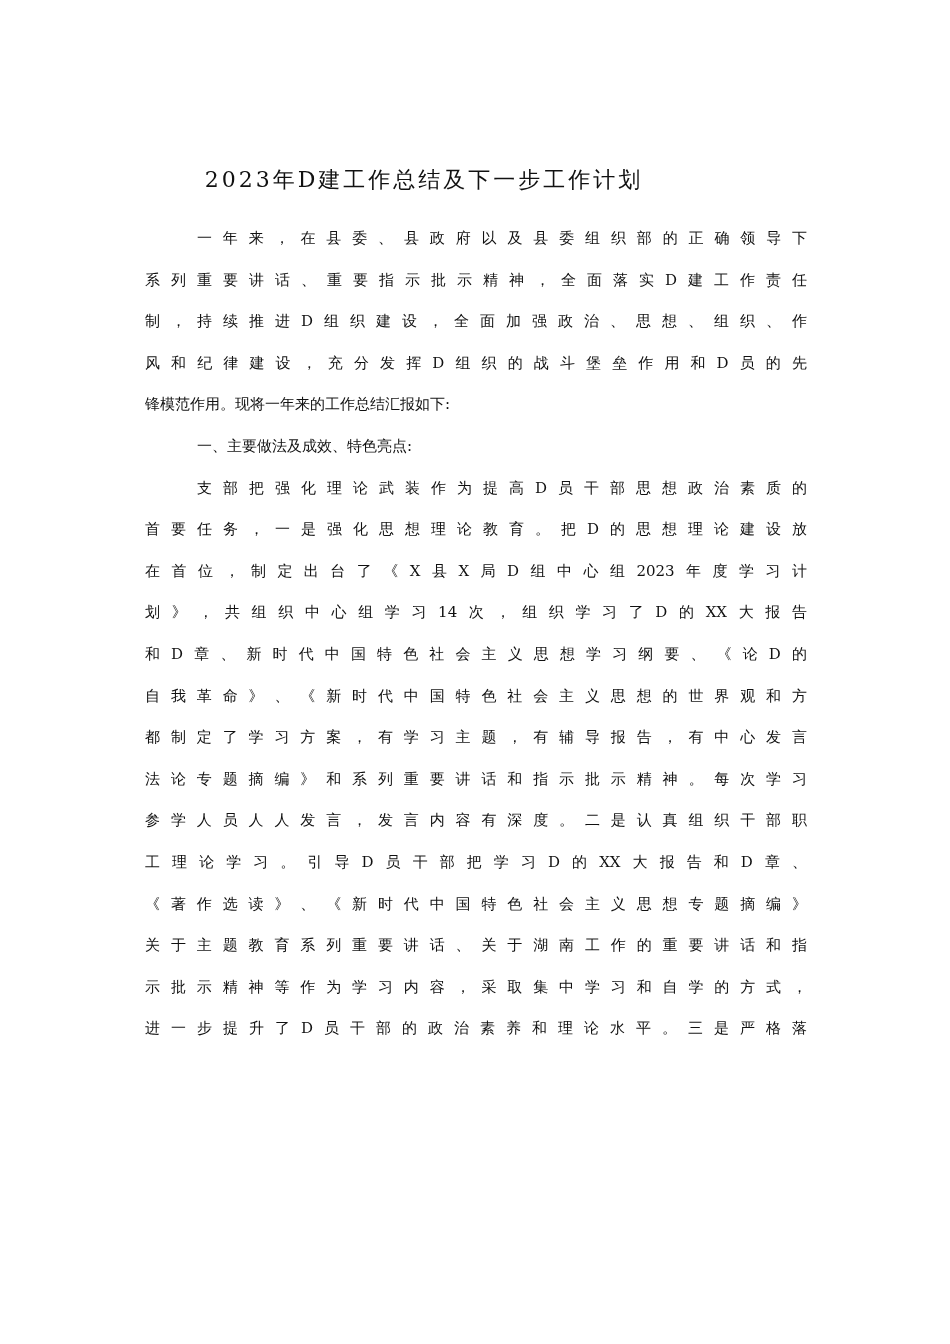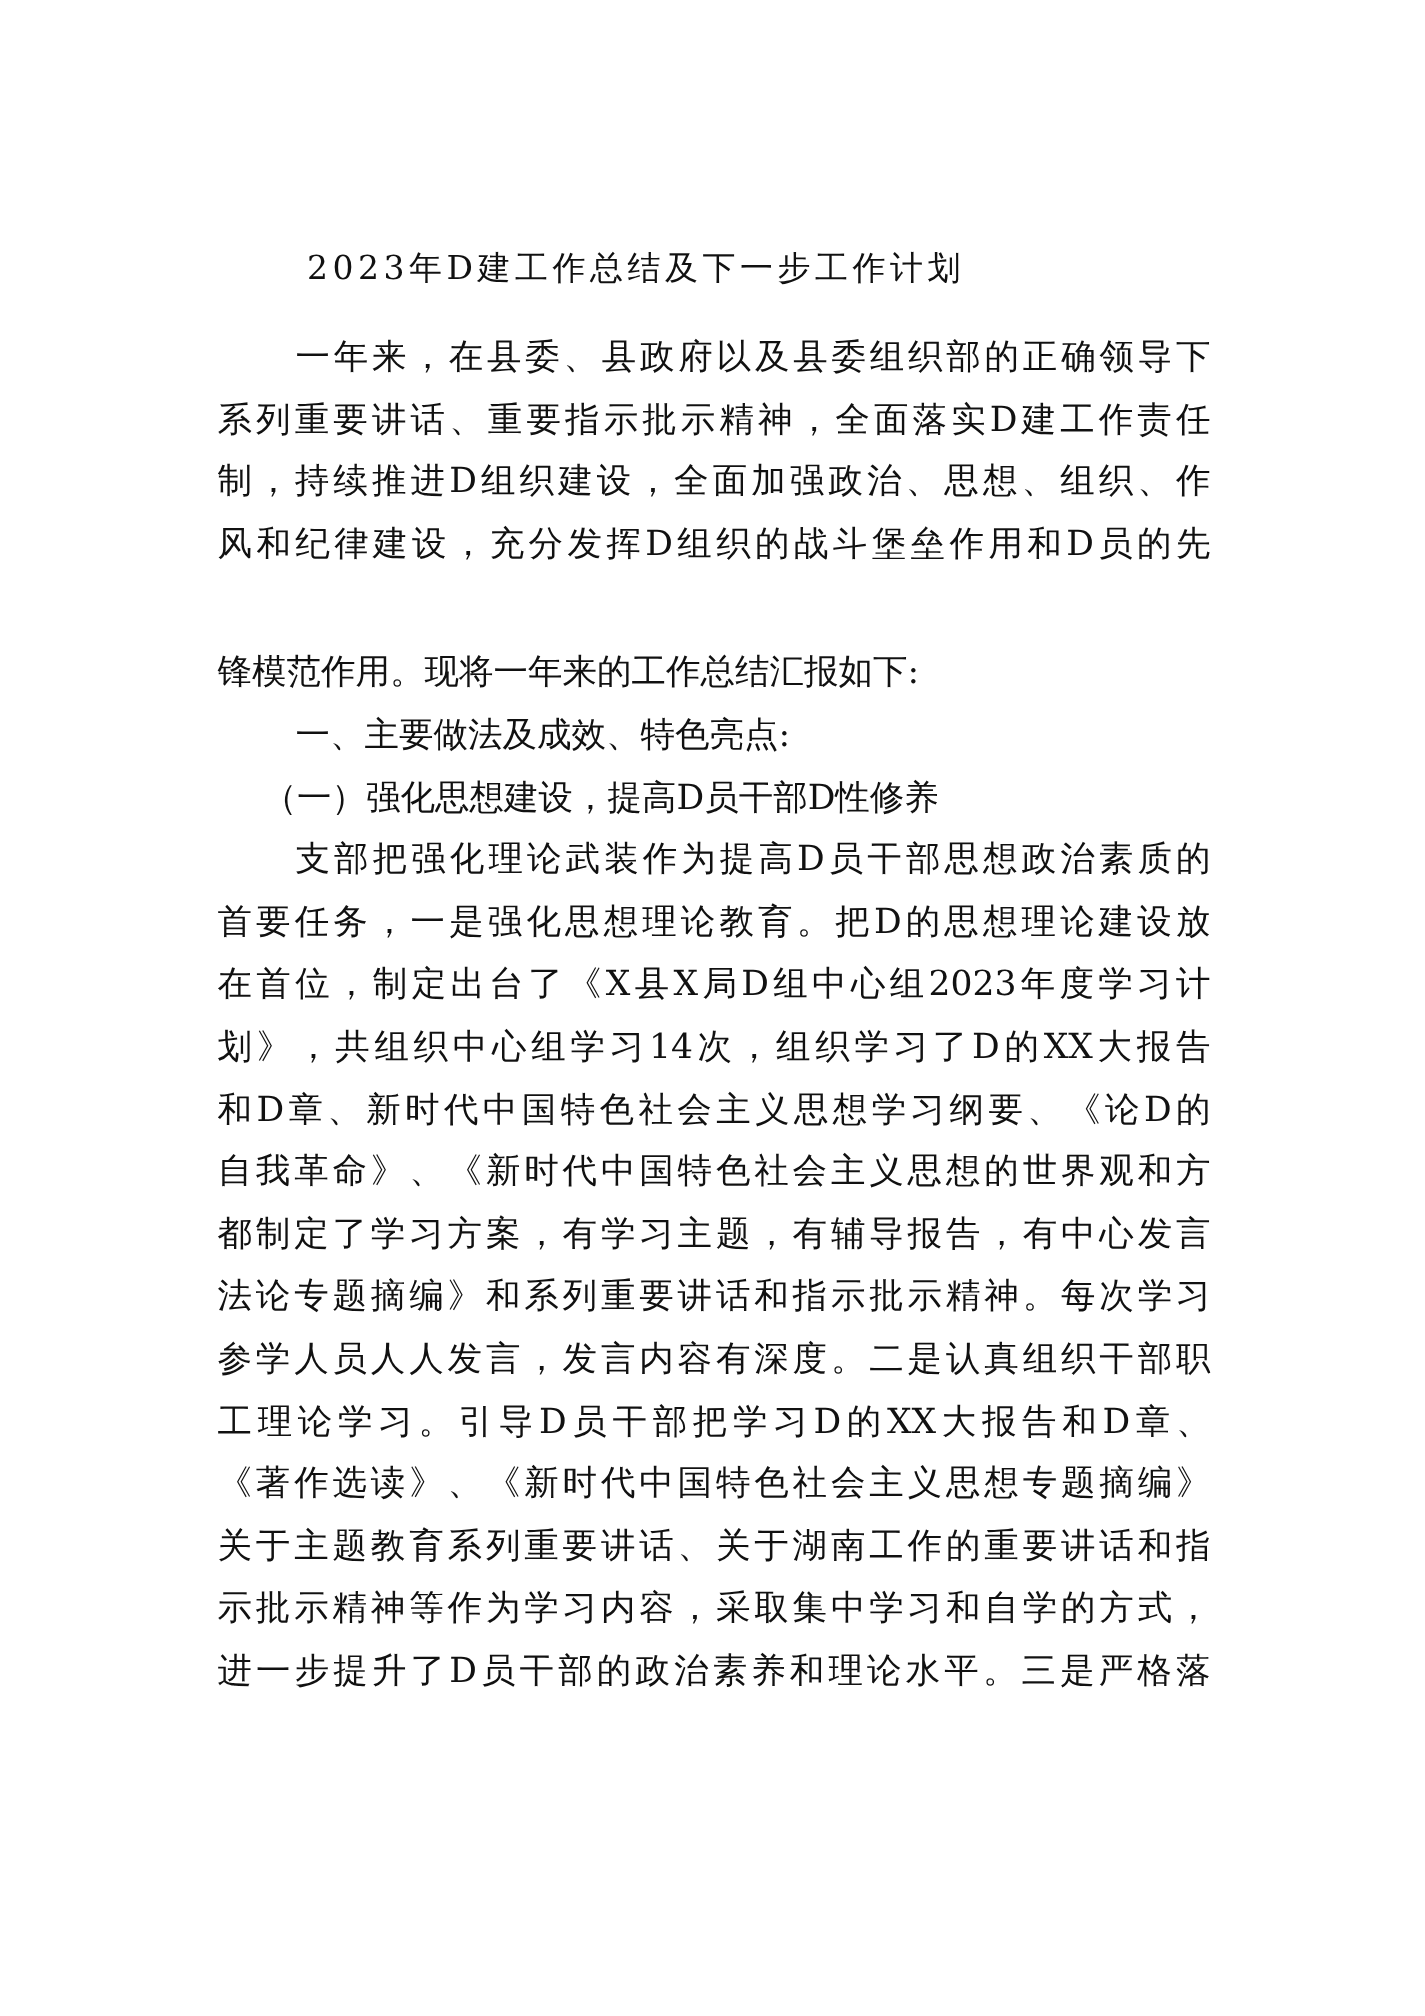--- a/index.html
+++ b/index.html
@@ -36,29 +36,28 @@
     }
     .body {
       position: absolute;
       left: 145px;
       top: 218px;
       width: 662px;
     }
     .line {
       height: 41.6px;
       line-height: 41.6px;
-      font-size: 23px;
+      font-size: 15px;
       white-space: nowrap;
       text-align: justify;
       text-align-last: justify;
       overflow: hidden;
     }
     .line.last {
       text-align-last: left;
-      margin-top: 44px;
     }
     .line.indent {
       padding-left: 52px;
     }
     .line.heading {
       text-align-last: left;
     }
     .line.sub {
       padding-left: 30px;
       text-align-last: left;
@@ -70,21 +69,20 @@
 <div class="page">
   <div class="title">2023年D建工作总结及下一步工作计划</div>
 
   <div class="body">
     <div class="line indent">一年来，在县委、县政府以及县委组织部的正确领导下</div>
     <div class="line">系列重要讲话、重要指示批示精神，全面落实D建工作责任</div>
     <div class="line">制，持续推进D组织建设，全面加强政治、思想、组织、作</div>
     <div class="line">风和纪律建设，充分发挥D组织的战斗堡垒作用和D员的先</div>
     <div class="line last">锋模范作用。现将一年来的工作总结汇报如下:</div>
     <div class="line indent heading">一、主要做法及成效、特色亮点:</div>
-    <div class="line sub">（一）强化思想建设，提高D员干部D性修养</div>
     <div class="line indent">支部把强化理论武装作为提高D员干部思想政治素质的</div>
     <div class="line">首要任务，一是强化思想理论教育。把D的思想理论建设放</div>
     <div class="line">在首位，制定出台了《X县X局D组中心组2023年度学习计</div>
     <div class="line">划》，共组织中心组学习14次，组织学习了D的XX大报告</div>
     <div class="line">和D章、新时代中国特色社会主义思想学习纲要、《论D的</div>
     <div class="line">自我革命》、《新时代中国特色社会主义思想的世界观和方</div>
     <div class="line">都制定了学习方案，有学习主题，有辅导报告，有中心发言</div>
     <div class="line">法论专题摘编》和系列重要讲话和指示批示精神。每次学习</div>
     <div class="line">参学人员人人发言，发言内容有深度。二是认真组织干部职</div>
     <div class="line">工理论学习。引导D员干部把学习D的XX大报告和D章、</div>

